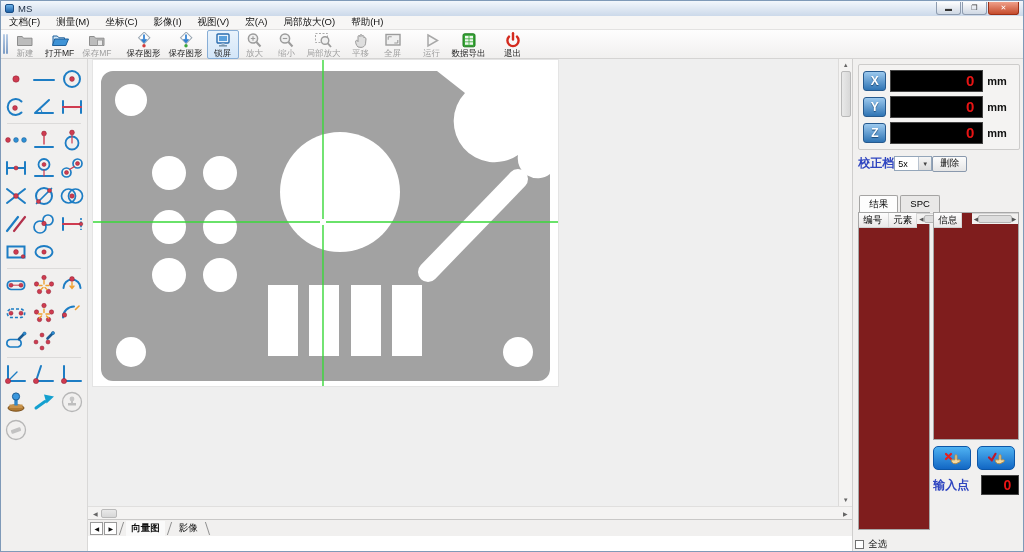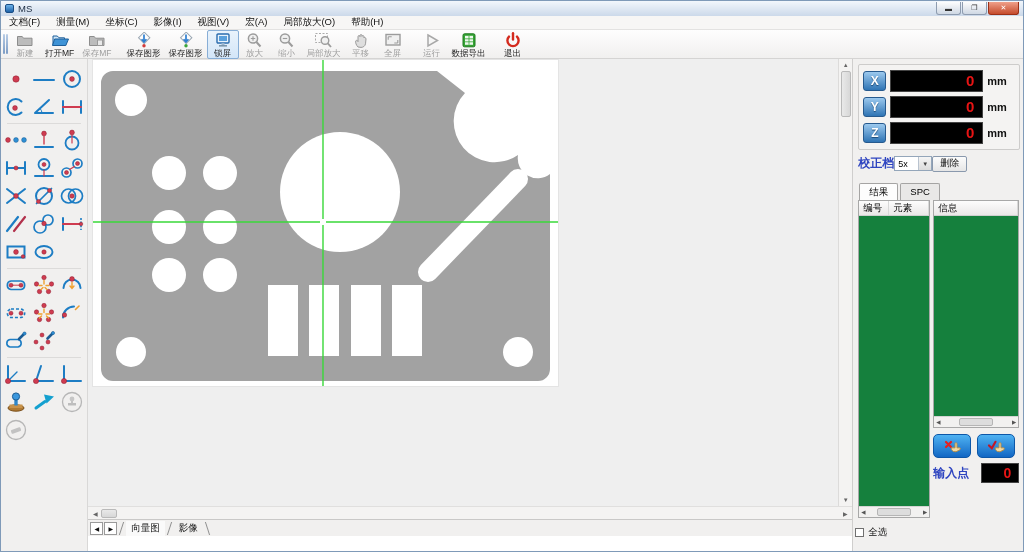--- a/index.html
+++ b/index.html
@@ -40,38 +40,38 @@
   .hscroll{height:13px;background:#f4f3f2;border-top:1px solid #e0dfde;display:flex;align-items:center;font-size:6px;color:#666;padding:0 1px}
   .hscroll .arr{width:12px;display:flex;justify-content:center}
   .hthumb{width:16px;height:9px;background:linear-gradient(#e9e9e9,#d7d7d7);border:1px solid #b9b9b9;border-radius:2px}
   .hfill{flex:1}
   
   .tabstrip{height:17px;background:#f1f0ef;border-top:1px solid #c9c8c7;display:flex;align-items:center;padding-left:2px;font-size:9.5px;color:#111;gap:1px}
   .tsarr{width:13px;height:13px;border:1px solid #9a9a9a;background:#fff;display:flex;align-items:center;justify-content:center;font-size:6px}
   .slant{width:1px;height:13px;background:#8f8f8f;transform:skewX(-18deg);margin:0 3px}
   .slant.r{transform:skewX(18deg)}
   .btab{padding:0 5px;height:15px;display:flex;align-items:center}
-  .btab.active{background:#fafafa;font-weight:normal}
+  .btab.active{background:#fafafa;font-weight:bold}
   
   .right{width:172px;background:#f1f0ef;border-left:1px solid #cfcecd;padding:5px 3px 0 5px;display:flex;flex-direction:column;font-size:9.5px}
   .coordbox{border:1px solid #cdcccb;background:#f4f3f2;border-radius:2px;padding:5px 4px;display:flex;flex-direction:column;gap:4px}
   .crow{display:flex;align-items:center;gap:4px}
   .axisbtn{width:23px;height:20px;background:linear-gradient(#9cc9ee,#2f74b4);border:1px solid #275a8e;border-radius:3px;color:#fff;font-weight:bold;font-size:12px;display:flex;align-items:center;justify-content:center;text-shadow:0 1px 1px #1b4a77}
   .display{width:93px;height:22px;background:#000;border:1px solid #444;color:#e81414;font-size:15px;font-weight:bold;text-align:right;line-height:20px;padding:0 8px}
   .unit{font-size:11px;font-weight:bold;color:#111}
   .calibrow{display:flex;align-items:center;margin:5px 0 9px}
   .bluelabel{color:#2f45c0;font-weight:bold;font-size:12px;white-space:nowrap}
   .select{width:38px;height:15px;border:1px solid #94a6ba;background:#fff;display:flex;align-items:center;justify-content:space-between;padding-left:3px;font-size:9px}
   .selarrow{width:13px;height:13px;background:linear-gradient(#f5f5f5,#dcdcdc);border-left:1px solid #b9c3cf;display:flex;align-items:center;justify-content:center;font-size:6px;color:#444}
   .btn-del{width:35px;height:16px;border:1px solid #8a99ad;border-radius:2px;background:linear-gradient(#fcfcfc,#e6e6e6);font-size:9.5px;color:#111}
-  .rtabs{display:flex;margin-top:2px;padding-left:1px}
+  .rtabs{display:flex;margin-top:14px;padding-left:1px}
   .rtab{padding:2px 9px 1px;border:1px solid #a5a4a3;border-bottom:none;background:#e9e8e7;margin-right:2px;border-radius:2px 2px 0 0}
   .rtab.active{background:#fdfdfd;position:relative;top:0}
   .listsrow{display:flex;gap:3px;flex:0 0 auto}
-  .list{background:#15803d;border:1px solid #a8a8a8;display:flex;flex-direction:column}
+  .list{background:#7f1d1d;border:1px solid #a8a8a8;display:flex;flex-direction:row}
   .list-left{width:72px;height:318px}
   .list-info{width:86px;height:228px}
   .lheader{display:flex;height:15px;background:linear-gradient(#fdfdfd,#eae8e8);border-bottom:1px solid #cfcfcf;flex:0 0 auto}
   .lh-col{padding:1px 4px;border-right:1px solid #d8d8d8;white-space:nowrap}
   .lbody{flex:1}
   .lscroll{height:11px;border-top:1px solid #d4d4d4;background:#f2f1f0;display:flex;align-items:center;justify-content:space-between;font-size:5.5px;color:#555;padding:0 2px;flex:0 0 auto}
   .lthumb{width:34px;height:8px;background:#dddddd;border:1px solid #b5b5b5;border-radius:2px}
   .rightcol{width:86px;display:flex;flex-direction:column}
   .btnrow{display:flex;gap:6px;margin:6px 0 5px;justify-content:flex-start}
   .bluebtn{width:38px;height:24px;border-radius:5px;background:linear-gradient(#4fb2f2,#1267c4);border:1px solid #0d57a8;display:flex;align-items:center;justify-content:center}

